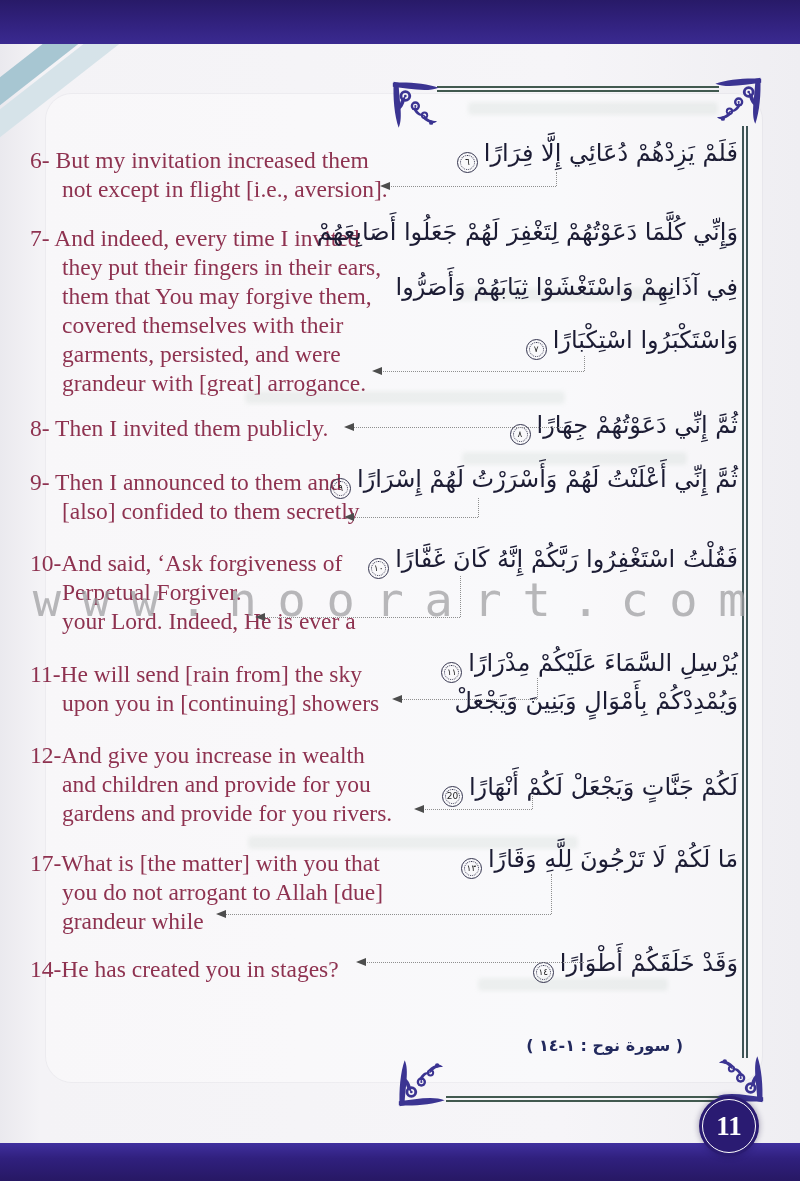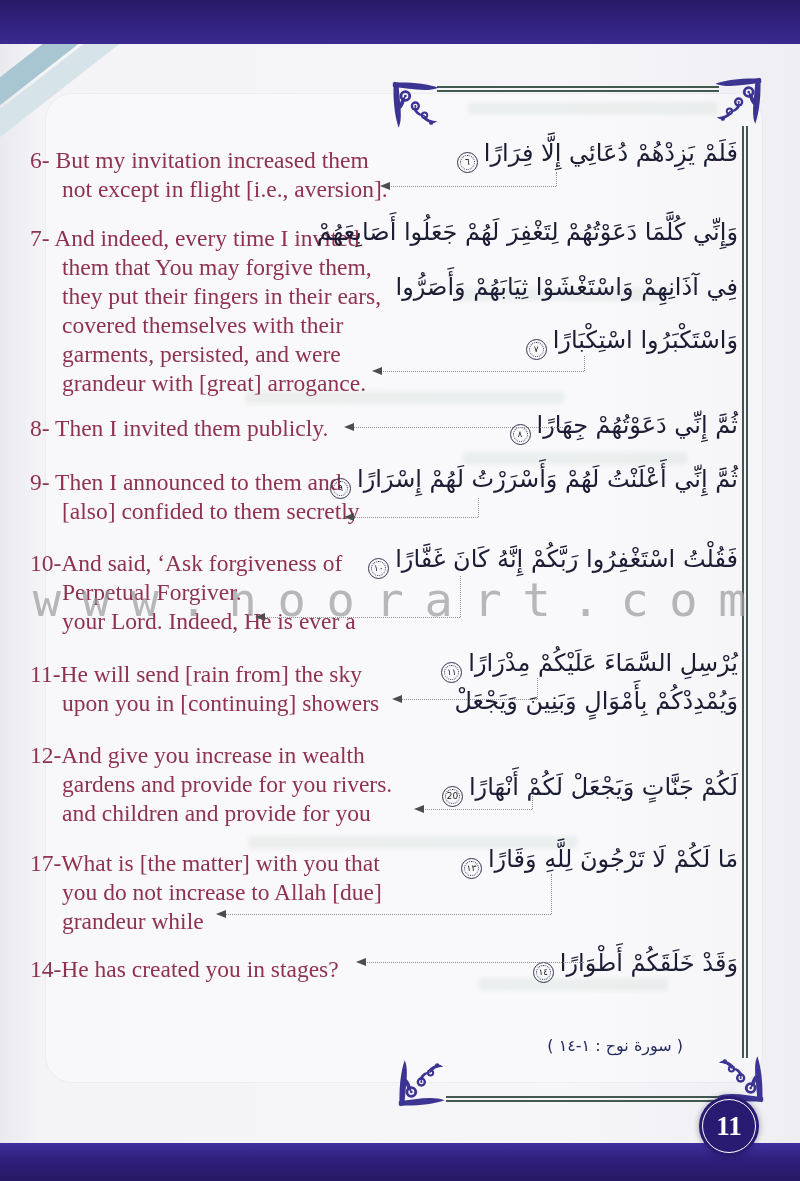--- a/index.html
+++ b/index.html
@@ -36,21 +36,21 @@
   .ayah .n{font-size:9px;line-height:9px;color:#222;font-family:"DejaVu Sans",sans-serif;}
   
   .arr-h{position:absolute;height:0;border-top:1.5px dotted #8f8f8f;}
   .arr-v{position:absolute;width:0;border-left:1.5px dotted #8f8f8f;}
   .head{position:absolute;width:0;height:0;border-top:4px solid transparent;
         border-bottom:4px solid transparent;border-right:10px solid #4d4d4d;}
   
   .watermark{position:absolute;left:-8px;right:-8px;top:528px;text-align:center;white-space:nowrap;
         font-family:"DejaVu Sans Mono",monospace;font-size:47px;letter-spacing:0.44em;
         color:rgba(156,156,160,0.72);z-index:40;}
-  .surah-ref{position:absolute;right:117px;top:992px;direction:rtl;color:#232a5e;font-weight:normal;
+  .surah-ref{position:absolute;right:117px;top:992px;direction:rtl;color:#232a5e;font-weight:bold;
         font-family:"DejaVu Sans",sans-serif;font-size:16px;}
   .ghost{position:absolute;height:13px;border-radius:4px;background:rgba(130,155,140,0.10);
         filter:blur(2px);}
   .page-badge{position:absolute;left:699px;top:1096px;width:60px;height:60px;border-radius:50%;
         background:#2a1b72;z-index:50;box-shadow:0 0 6px rgba(20,10,60,.4);}
   .page-badge .ring{position:absolute;inset:3px;border:1.5px solid #ffffff;border-radius:50%;}
   .page-badge .num{position:absolute;inset:0;display:flex;align-items:center;justify-content:center;
         color:#fff;font-family:"Liberation Serif",serif;font-weight:bold;font-size:27px;}
 </style>
 </head>
@@ -156,22 +156,22 @@
       <span>فَلَمْ يَزِدْهُمْ دُعَائِي إِلَّا فِرَارًا</span><span class="ayah">
           <span class="n">٦</span>
         </span>
     </div>
     <div class="arr-v" style="left:556px;top:128px;height:14px"></div>
     <div class="arr-h" style="left:388px;top:142px;width:168px"></div>
     <div class="head" style="left:380px;top:138px"></div>
 
     <div class="ev" style="top:180px">
       <div>7- And indeed, every time I invited</div>
+      <div class="cont">they put their fingers in their ears,</div>
       <div class="cont">them that You may forgive them,</div>
-      <div class="cont">they put their fingers in their ears,</div>
       <div class="cont">covered themselves with their</div>
       <div class="cont">garments, persisted, and were</div>
       <div class="cont">grandeur with [great] arrogance.</div>
     </div>
     <div class="av" style="top:171px" lang="ar">
       <span>وَإِنِّي كُلَّمَا دَعَوْتُهُمْ لِتَغْفِرَ لَهُمْ جَعَلُوا أَصَابِعَهُمْ</span>
     </div>
     <div class="av" style="top:226px" lang="ar">
       <span>فِي آذَانِهِمْ وَاسْتَغْشَوْا ثِيَابَهُمْ وَأَصَرُّوا</span>
     </div>
@@ -230,38 +230,38 @@
       <span>يُرْسِلِ السَّمَاءَ عَلَيْكُمْ مِدْرَارًا</span><span class="ayah">
           <span class="n">١١</span>
         </span>
     </div>
     <div class="arr-v" style="left:537px;top:634px;height:21px"></div>
     <div class="arr-h" style="left:400px;top:655px;width:137px"></div>
     <div class="head" style="left:392px;top:651px"></div>
 
     <div class="ev" style="top:697px">
       <div>12-And give you increase in wealth</div>
+      <div class="cont">and children and provide for you</div>
       <div class="cont">gardens and provide for you rivers.</div>
-      <div class="cont">and children and provide for you</div>
     </div>
     <div class="av" style="top:640px" lang="ar">
       <span>وَيُمْدِدْكُمْ بِأَمْوَالٍ وَبَنِينَ وَيَجْعَلْ</span>
     </div>
     <div class="av" style="top:726px" lang="ar">
       <span>لَكُمْ جَنَّاتٍ وَيَجْعَلْ لَكُمْ أَنْهَارًا</span><span class="ayah">
           <span class="n">20</span>
         </span>
     </div>
     <div class="arr-v" style="left:532px;top:752px;height:13px"></div>
     <div class="arr-h" style="left:422px;top:765px;width:110px"></div>
     <div class="head" style="left:414px;top:761px"></div>
 
     <div class="ev" style="top:805px">
       <div>17-What is [the matter] with you that</div>
-      <div class="cont">you do not increase to Allah [due]</div>
+      <div class="cont">you do not arrogant to Allah [due]</div>
       <div class="cont">grandeur while</div>
     </div>
     <div class="av" style="top:798px" lang="ar">
       <span>مَا لَكُمْ لَا تَرْجُونَ لِلَّهِ وَقَارًا</span><span class="ayah">
           <span class="n">١٣</span>
         </span>
     </div>
     <div class="arr-v" style="left:551px;top:830px;height:40px"></div>
     <div class="arr-h" style="left:224px;top:870px;width:327px"></div>
     <div class="head" style="left:216px;top:866px"></div>

